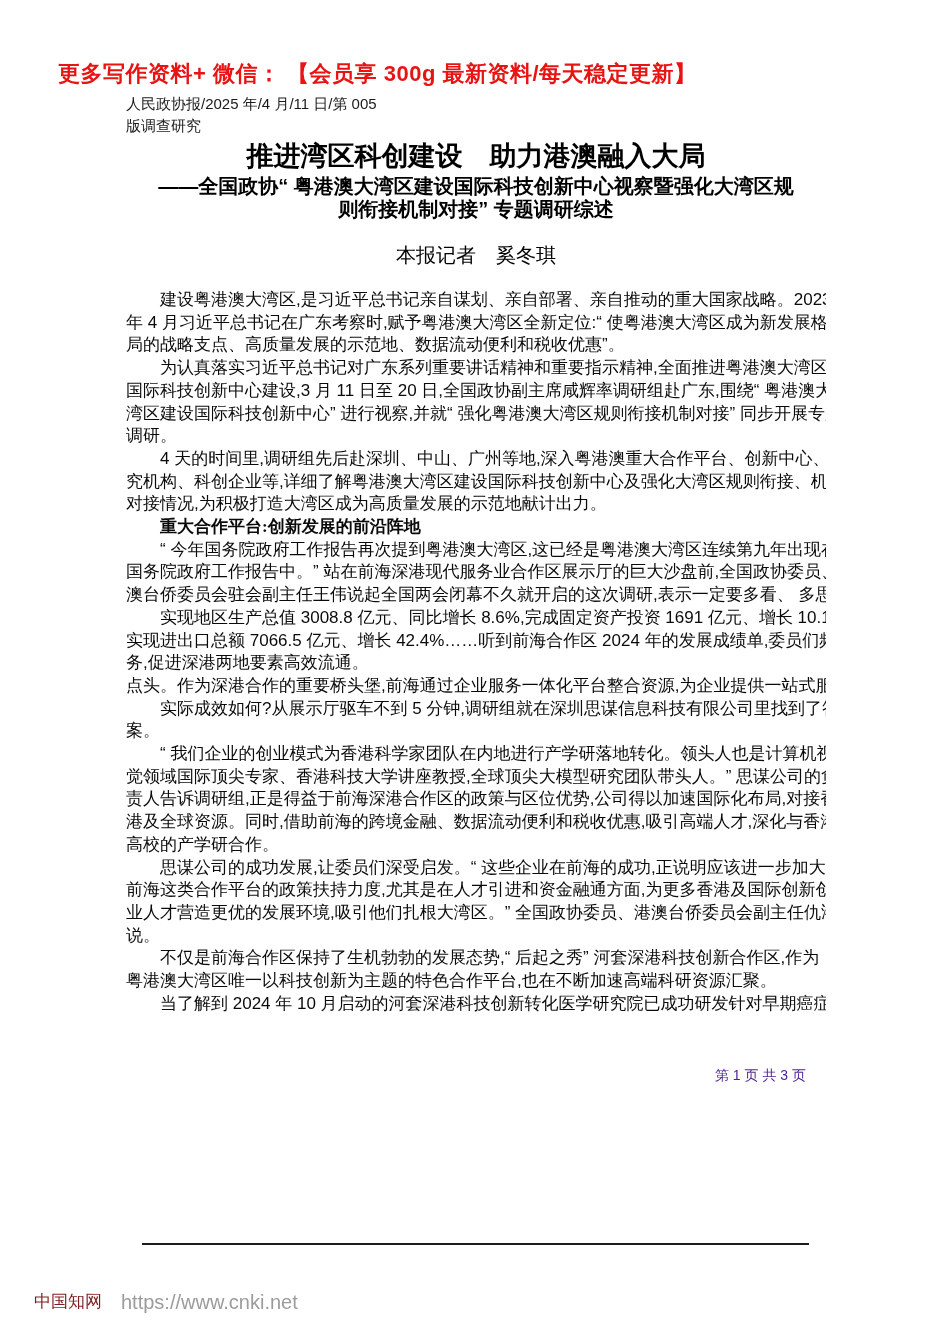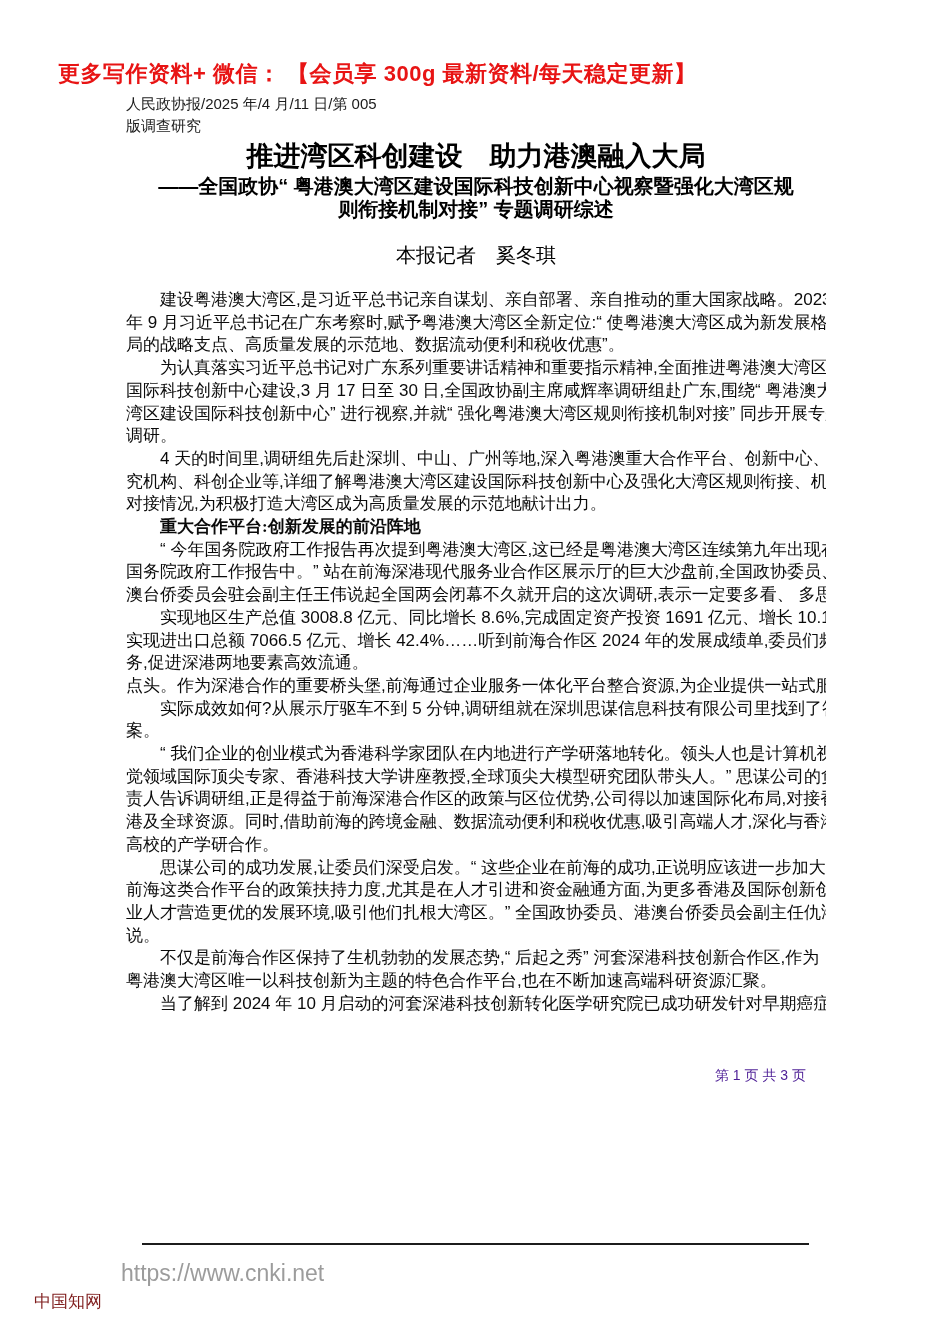--- a/index.html
+++ b/index.html
@@ -74,22 +74,22 @@
     left:142px;top:1243px;
     width:667px;height:2px;
     background:#1c1c1c;
   }
   .watermark-name{
     left:34px;top:1290px;
     font-size:17px;
     white-space:nowrap;
   }
   .watermark-url{
-    left:121px;top:1260px;
-    font-size:23px;
+    left:121px;top:1291px;
+    font-size:20px;
     white-space:nowrap;
   }
 </style>
 </head>
 <body>
 
 <div class="abs promo-banner" style="color: rgb(232, 20, 20);">更多写作资料+ 微信： 【会员享 300g 最新资料/每天稳定更新】</div>
 
 <div class="abs masthead-line l1">人民政协报/2025 年/4 月/11 日/第 005</div>
 <div class="abs masthead-line l2">版调查研究</div>
@@ -99,26 +99,26 @@
 <div class="abs content-col article-subtitle">
   <div>——全国政协“ 粤港澳大湾区建设国际科技创新中心视察暨强化大湾区规</div>
   <div>则衔接机制对接” 专题调研综述</div>
 </div>
 
 <div class="abs content-col article-byline">本报记者　奚冬琪</div>
 
 <div class="abs content-col article-body" id="article-body">
     <div class="para body">
       <div class="line">　　建设粤港澳大湾区,是习近平总书记亲自谋划、亲自部署、亲自推动的重大国家战略。2023</div>
-      <div class="line">年 9 月习近平总书记在广东考察时,赋予粤港澳大湾区全新定位:“ 使粤港澳大湾区成为新发展格</div>
+      <div class="line">年 4 月习近平总书记在广东考察时,赋予粤港澳大湾区全新定位:“ 使粤港澳大湾区成为新发展格</div>
       <div class="line">局的战略支点、高质量发展的示范地、数据流动便利和税收优惠”。</div>
     </div>
     <div class="para body">
       <div class="line">　　为认真落实习近平总书记对广东系列重要讲话精神和重要指示精神,全面推进粤港澳大湾区</div>
-      <div class="line">国际科技创新中心建设,3 月 17 日至 30 日,全国政协副主席咸辉率调研组赴广东,围绕“ 粤港澳大</div>
+      <div class="line">国际科技创新中心建设,3 月 11 日至 20 日,全国政协副主席咸辉率调研组赴广东,围绕“ 粤港澳大</div>
       <div class="line">湾区建设国际科技创新中心” 进行视察,并就“ 强化粤港澳大湾区规则衔接机制对接” 同步开展专题</div>
       <div class="line">调研。</div>
     </div>
     <div class="para body">
       <div class="line">　　4 天的时间里,调研组先后赴深圳、中山、广州等地,深入粤港澳重大合作平台、创新中心、研</div>
       <div class="line">究机构、科创企业等,详细了解粤港澳大湾区建设国际科技创新中心及强化大湾区规则衔接、机制</div>
       <div class="line">对接情况,为积极打造大湾区成为高质量发展的示范地献计出力。</div>
     </div>
     <div class="para subhead">
       <div class="line">　　重大合作平台:创新发展的前沿阵地</div>

